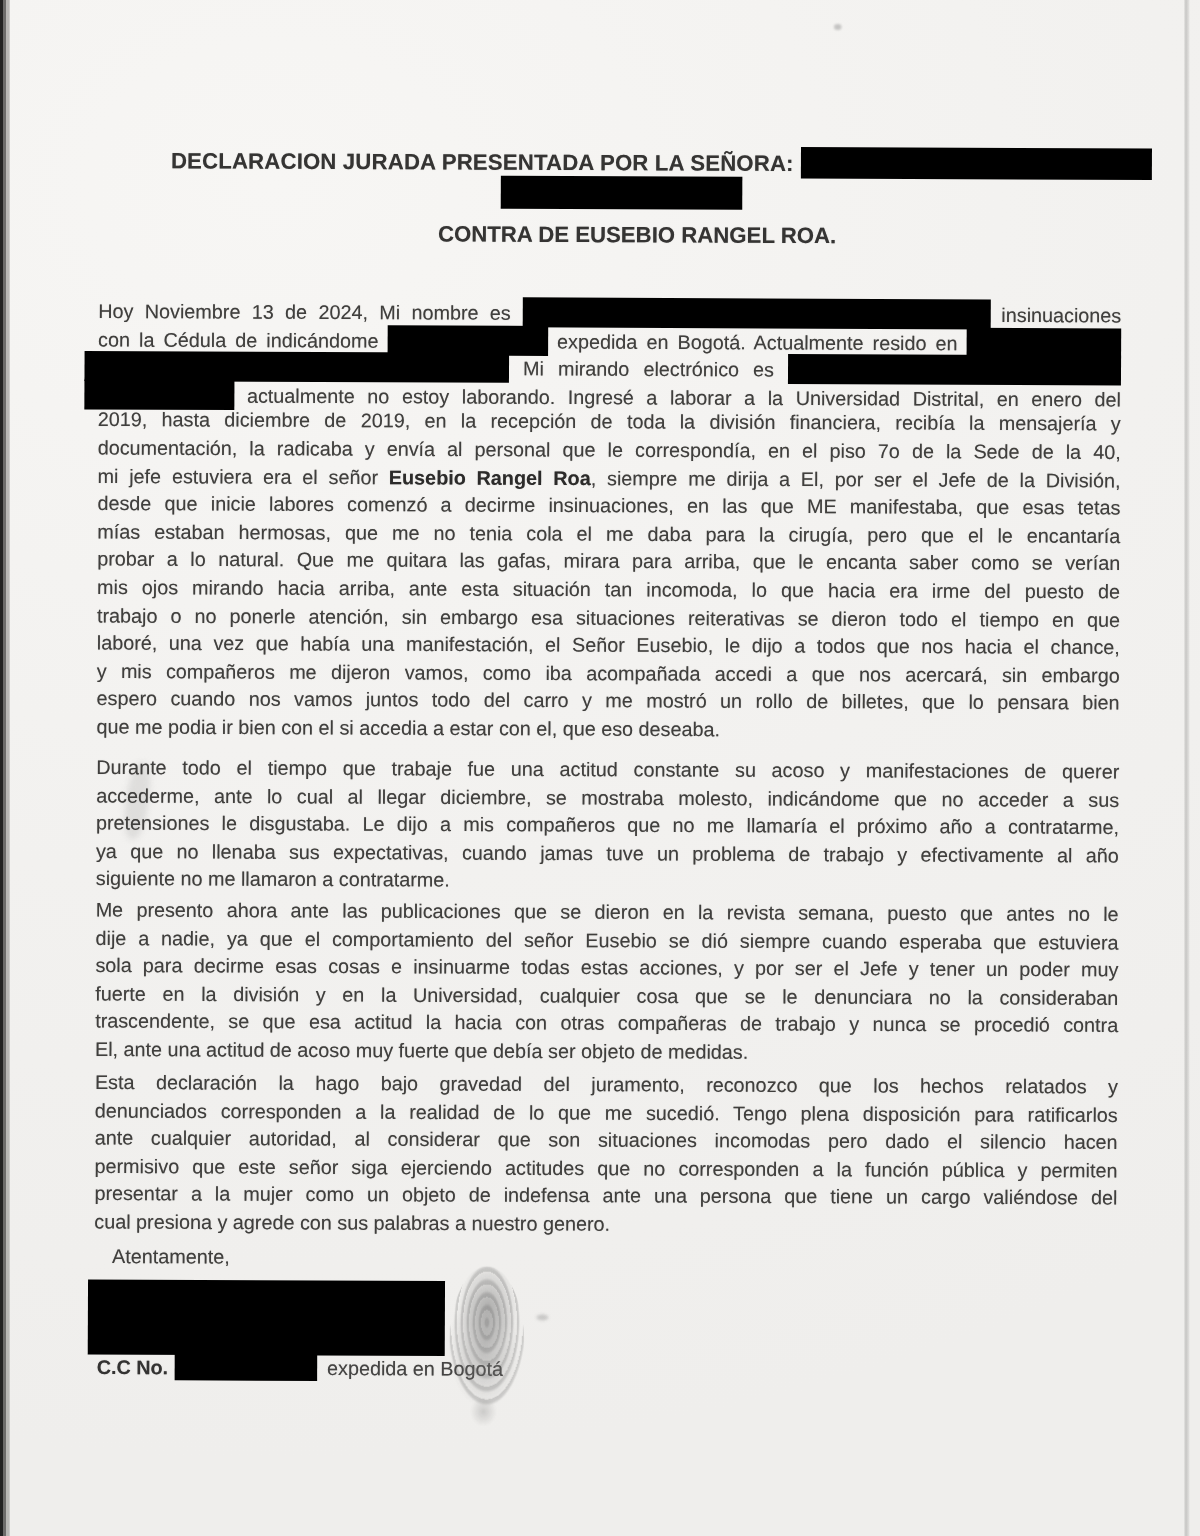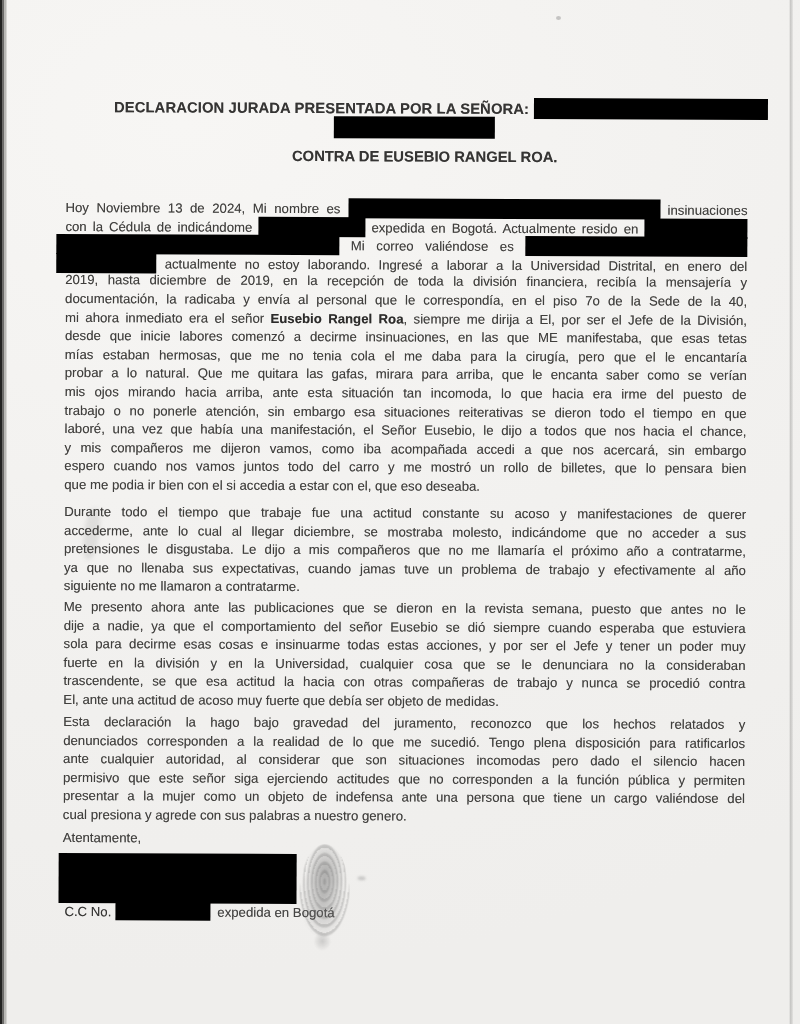--- a/index.html
+++ b/index.html
@@ -35,24 +35,24 @@
   .tbar2{margin-top:-2px;}
   .t3{font-weight:700;font-size:14.8px;color:#353433;text-align:center;margin-top:10px;position:relative;left:18px;}
 
   
   .para{position:absolute;left:0;width:682px;}
   .p1{top:101px;} .p2{top:407px;} .p3{top:502px;} .p4{top:617px;}
   .line{height:18.6px;line-height:18.6px;text-align:justify;text-align-last:justify;}
   .lastline{text-align-last:left;}
   .seg.bold{font-weight:700;color:#2c2b2a;}
 
-  .salutation{position:absolute;left:0;top:734px;}
+  .salutation{position:absolute;left:12px;top:734px;}
   .sig-block{position:absolute;top:757px;left:0;}
   .cc-line{position:absolute;left:2px;top:805px;line-height:16px;}
-  .cc-label{font-weight:400;color:#343332;}
+  .cc-label{font-weight:700;color:#343332;}
   .ccbar{margin-left:4px;vertical-align:-4px;}
   .cc-suffix{margin-left:7px;color:#454443;}
 
   
   .fingerprint{
     position:absolute;left:237px;top:747px;width:50px;height:94px;
     border-radius:50% 50% 46% 46% / 56% 56% 44% 44%;
     background:
       radial-gradient(ellipse 55% 45% at 52% 28%, rgba(95,95,95,.34), rgba(95,95,95,0) 72%),
       radial-gradient(ellipse 60% 55% at 46% 58%, rgba(115,115,115,.30), rgba(115,115,115,0) 78%),
@@ -78,25 +78,25 @@
 
     <div class="title">
       <div class="t1"><span>DECLARACION JURADA PRESENTADA POR LA SEÑORA:</span><span class="redact" style="width: 234px; height: 21px;"></span></div>
       <div class="redact block tbar2" style="width: 161px; height: 22px; margin-left: 268px;"></div>
       <div class="t3">CONTRA DE EUSEBIO RANGEL ROA.</div>
     </div>
 
     <div class="para p1">
         <div class="line"><span class="seg">Hoy Noviembre 13  de 2024, Mi nombre es </span><span class="redact" style="width: 312px; height: 20px;"></span><span class="seg"> insinuaciones</span></div>
         <div class="line"><span class="seg">con la Cédula de indicándome </span><span class="redact" style="width: 107px; height: 20px;"></span><span class="seg"> expedida en Bogotá. Actualmente resido en </span><span class="redact" style="width: 103px; height: 20px;"></span></div>
-        <div class="line"><span class="redact" style="width: 283px; height: 20px; margin-left: -9px;"></span><span class="seg"> Mi correo valiéndose es </span><span class="redact" style="width: 222px; height: 20px;"></span><span class="seg"> celular</span></div>
+        <div class="line"><span class="redact" style="width: 283px; height: 20px; margin-left: -9px;"></span><span class="seg"> Mi mirando electrónico es </span><span class="redact" style="width: 222px; height: 20px;"></span><span class="seg"> celular</span></div>
         <div class="line"><span class="redact" style="width: 100px; height: 20px; margin-left: -9px;"></span><span class="seg"> actualmente no estoy laborando.  Ingresé a laborar a la Universidad Distrital, en enero del</span></div>
         <div class="line"><span class="seg">2019, hasta diciembre de 2019, en la recepción de toda la división financiera, recibía la mensajería y</span></div>
         <div class="line"><span class="seg">documentación, la radicaba y envía al personal que le correspondía, en el piso 7o de la Sede de la 40,</span></div>
-        <div class="line"><span class="seg">mi ahora inmediato era el señor </span><span class="seg bold">Eusebio Rangel Roa</span><span class="seg">, siempre me dirija a El, por ser el Jefe de la División,</span></div>
+        <div class="line"><span class="seg">mi jefe estuviera era el señor </span><span class="seg bold">Eusebio Rangel Roa</span><span class="seg">, siempre me dirija a El, por ser el Jefe de la División,</span></div>
         <div class="line"><span class="seg">desde que inicie labores comenzó a decirme insinuaciones, en las que ME manifestaba,  que esas tetas</span></div>
         <div class="line"><span class="seg">mías estaban hermosas, que me no tenia cola el me daba para la cirugía, pero que el le encantaría</span></div>
         <div class="line"><span class="seg">probar a lo natural. Que me quitara las gafas, mirara para arriba, que le encanta saber como se verían</span></div>
         <div class="line"><span class="seg">mis ojos mirando hacia arriba, ante esta situación tan incomoda, lo que hacia era irme del puesto de</span></div>
         <div class="line"><span class="seg">trabajo o no ponerle atención, sin embargo esa situaciones reiterativas se dieron todo el tiempo en que</span></div>
         <div class="line"><span class="seg">laboré, una vez que había una manifestación, el Señor Eusebio, le dijo a todos que nos hacia el chance,</span></div>
         <div class="line"><span class="seg">y mis compañeros me dijeron vamos, como iba acompañada accedi a que nos acercará, sin embargo</span></div>
         <div class="line"><span class="seg">espero cuando nos vamos juntos todo del carro y me mostró un rollo de billetes, que lo pensara bien</span></div>
         <div class="line lastline"><span class="seg">que me podia ir bien con el si accedia a estar con el, que eso deseaba.</span></div>
       </div>

